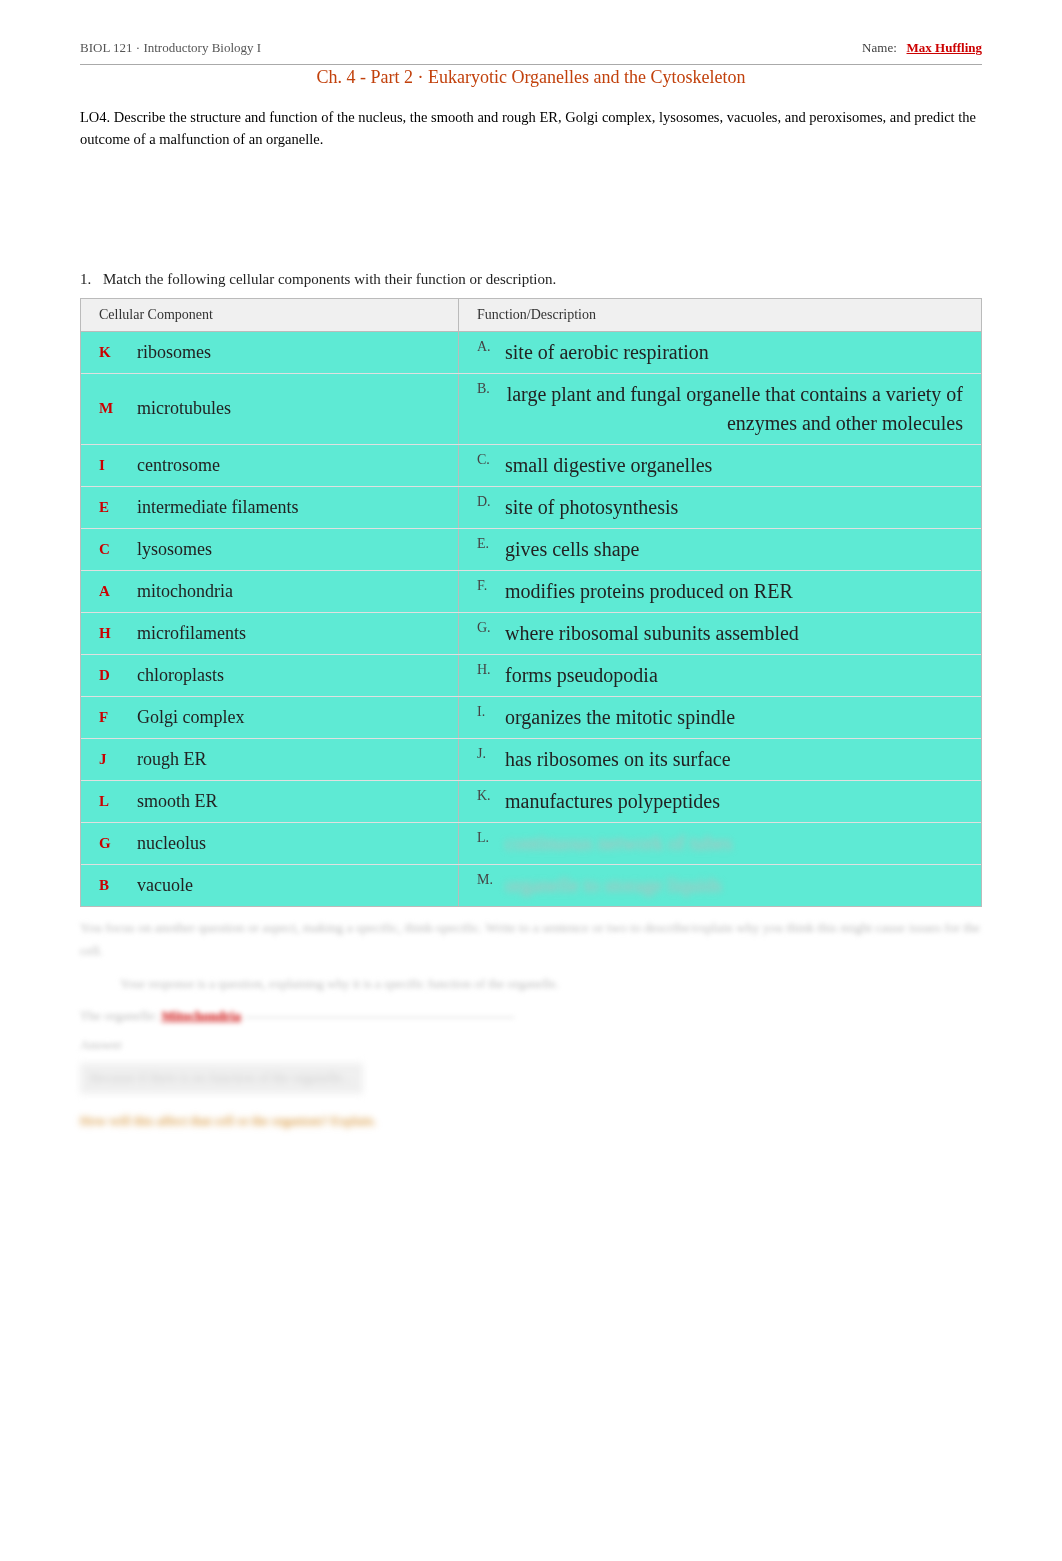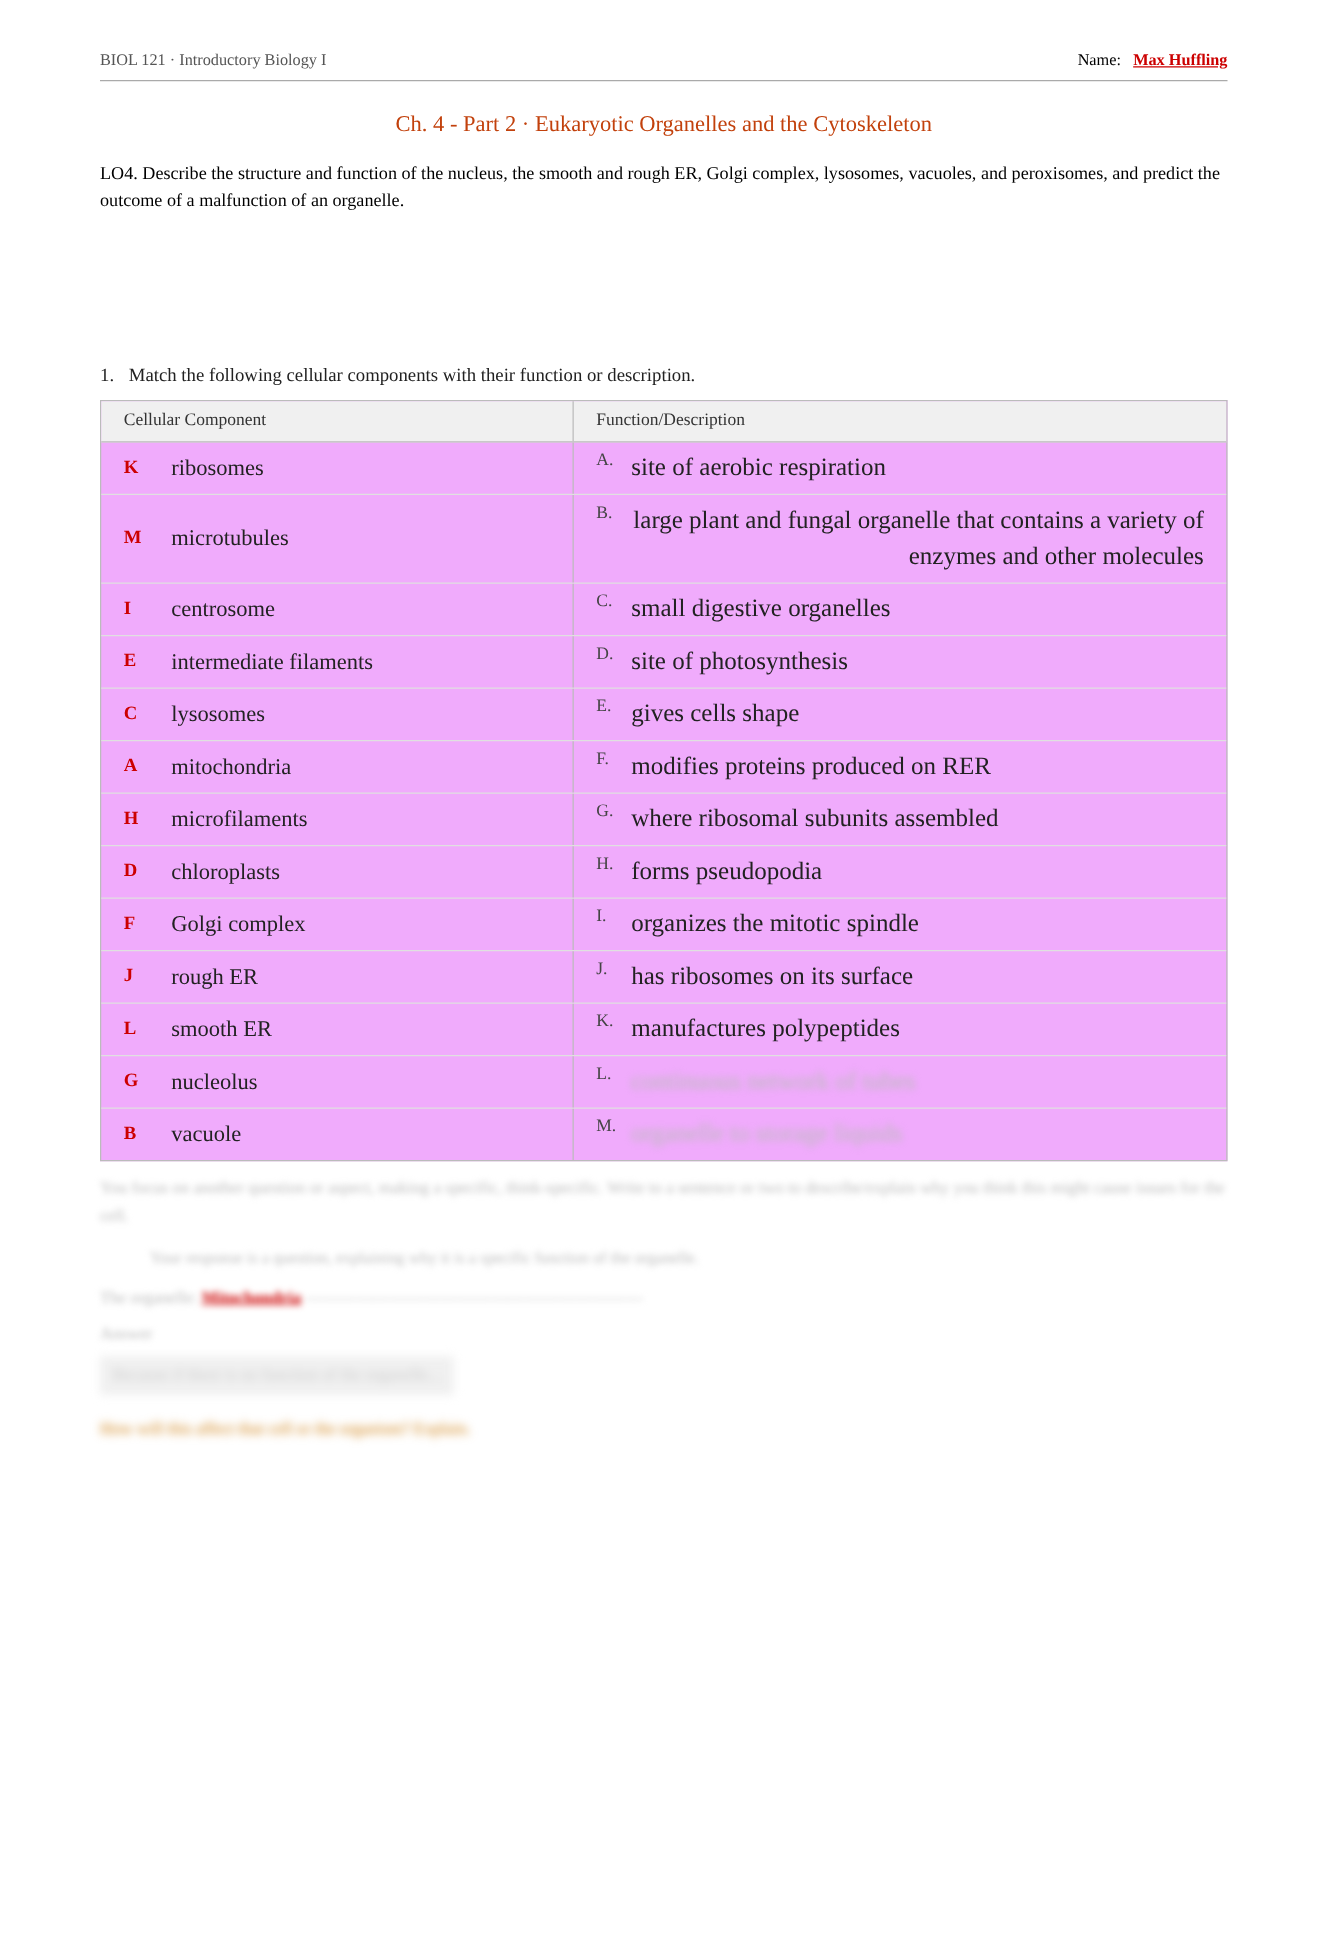--- a/index.html
+++ b/index.html
@@ -17,42 +17,42 @@
       min-height: 1561px;
       background: #fff;
       padding: 40px 80px 60px 80px;
     }
     .header {
       display: flex;
       justify-content: space-between;
       align-items: flex-start;
       border-bottom: 1px solid #aaa;
       padding-bottom: 8px;
-      margin-bottom: 24px;
+      margin-bottom: 2px;
       font-size: 13px;
       color: #555;
     }
-    .header-name-label { color: #000000; }
+    .header-name-label { color: #404040; }
     .header-name-value { color: #cc0000; font-weight: bold; text-decoration: underline; }
     .title {
       text-align: center;
       font-size: 18px;
       font-weight: normal;
       margin-bottom: 18px;
       color: #c2410c;
     }
     .lo-text {
       font-size: 14.5px;
       color: #000000;
       margin-bottom: 120px;
       line-height: 1.55;
     }
     .match-table-wrapper {
       border: 1px solid #bbb;
-      background: #f0abfc;
+      background: #5eead4;
       margin-top: 10px;
     }
     .match-header {
       display: flex;
       border-bottom: 1px solid #bbb;
       background: #f0f0f0;
     }
     .match-header-cell {
       padding: 8px 18px;
       font-size: 14px;

